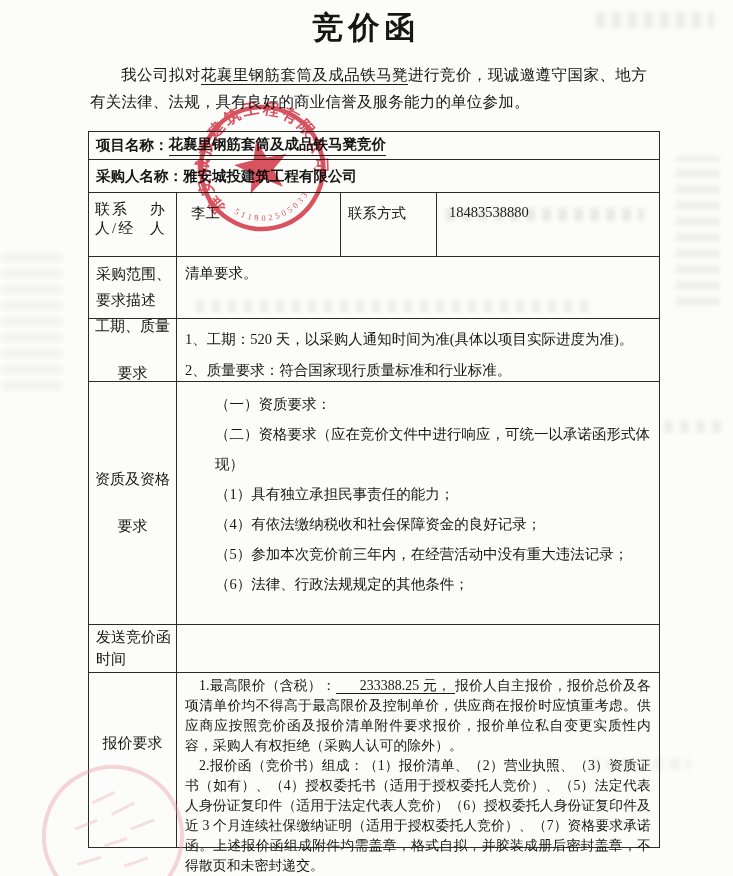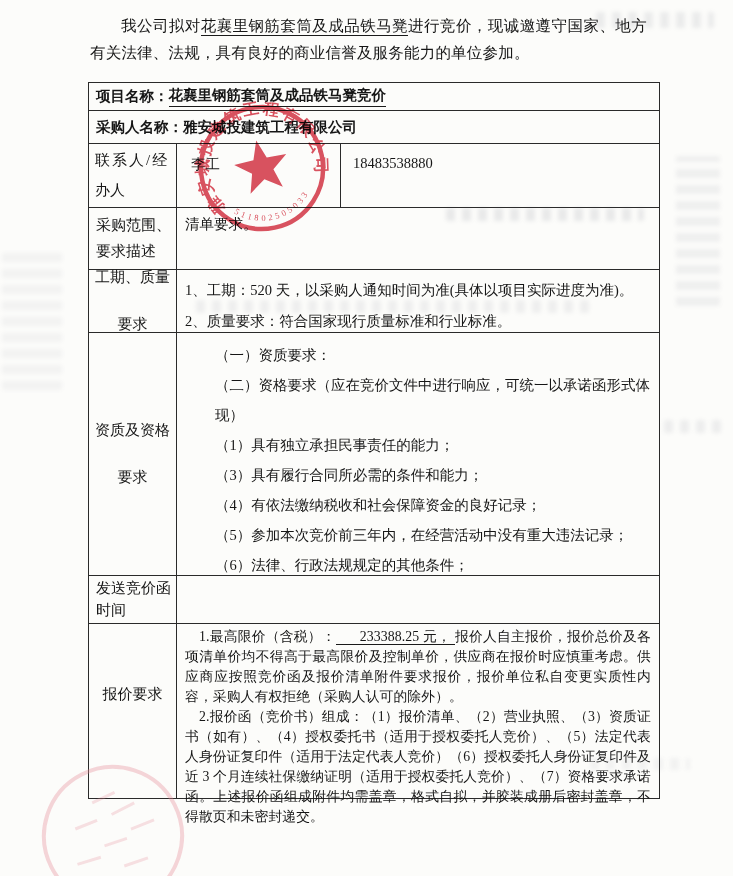--- a/index.html
+++ b/index.html
@@ -58,21 +58,21 @@
   .r-purchaser{height:33px;}
   .r-contact{height:64px;}
   .r-summary{height:31px;}
   .r-scope{height:62px;}
   .r-schedule{height:63px;}
   .r-qual{height:243px;}
   .r-send{height:48px;}
   .r-quote{height:175px;}
   
   .c-lab{width:88px;flex:0 0 88px;border-right:1px solid #2a2a2a;
-    display:flex;flex-direction:column;justify-content:space-between;
+    display:flex;flex-direction:row;justify-content:space-between;
     padding:7px 4px 7px 6px;box-sizing:border-box;font-size:15px;}
   .c-lab .l1{letter-spacing:2px;}
   .c-name{width:164px;flex:0 0 164px;border-right:1px solid #2a2a2a;padding:11px 0 0 14px;box-sizing:border-box;}
   .c-method{width:96px;flex:0 0 96px;border-right:1px solid #2a2a2a;padding:11px 0 0 7px;box-sizing:border-box;}
   .c-phone{flex:1;padding:11px 0 0 12px;box-sizing:border-box;}
   
   .v-center{display:flex;align-items:center;}
   .top-line{padding-top:7px;}
   .sched-line{line-height:29px;margin:0;padding-top:2px;}
   .qual-list{padding:7px 4px 0 8px;}
@@ -101,20 +101,21 @@
     background:repeating-linear-gradient(90deg, rgba(108,112,128,.34) 0 9px, transparent 9px 16px);
     filter:blur(2px);pointer-events:none;
   }
   .sm.vert{background:repeating-linear-gradient(0deg, rgba(108,112,128,.3) 0 9px, transparent 9px 16px);}
 </style>
 </head>
 <body>
 
 <div class="page">
 
+  <h1 class="doc-title">竞价函</h1>
 
   <p class="intro"><span>我公司拟对</span><span class="ul">花襄里钢筋套筒及成品铁马凳</span><span>进行竞价，现诚邀遵守国家、地方有关法律、法规，具有良好的商业信誉及服务能力的单位参加。</span></p>
 
   <div class="doc-table">
 
     <div class="trow r-name">
       <div class="cell full">
         <span>项目名称：</span>
           <span class="ul">花襄里钢筋套筒及成品铁马凳竞价</span>
       </div>
@@ -128,20 +129,23 @@
     </div>
 
     <div class="trow r-contact">
       <div class="cell c-lab">
         <span class="l1">联系人/经</span>
         <span>办人</span>
       </div>
       <div class="cell c-name">
         <span>李工</span>
       </div>
+      <div class="cell c-method">
+        <span>联系方式</span>
+      </div>
       <div class="cell c-phone">
         <span>18483538880</span>
       </div>
     </div>
 
 
     <div class="trow r-scope">
       <div class="cell lab left">
         <span>采购范围、</span>
         <span>要求描述</span>
@@ -164,21 +168,20 @@
 
     <div class="trow r-qual">
       <div class="cell lab gap10">
         <span>资质及资格</span>
         <span>要求</span>
       </div>
       <div class="cell con qual-list">
         <p>（一）资质要求：</p>
         <p>（二）资格要求（应在竞价文件中进行响应，可统一以承诺函形式体现）</p>
         <p>（1）具有独立承担民事责任的能力；</p>
-        <p>（3）具有履行合同所必需的条件和能力；</p>
         <p>（4）有依法缴纳税收和社会保障资金的良好记录；</p>
         <p>（5）参加本次竞价前三年内，在经营活动中没有重大违法记录；</p>
         <p>（6）法律、行政法规规定的其他条件；</p>
       </div>
     </div>
 
     <div class="trow r-send">
       <div class="cell lab left">
         <span>发送竞价函</span>
         <span>时间</span>

